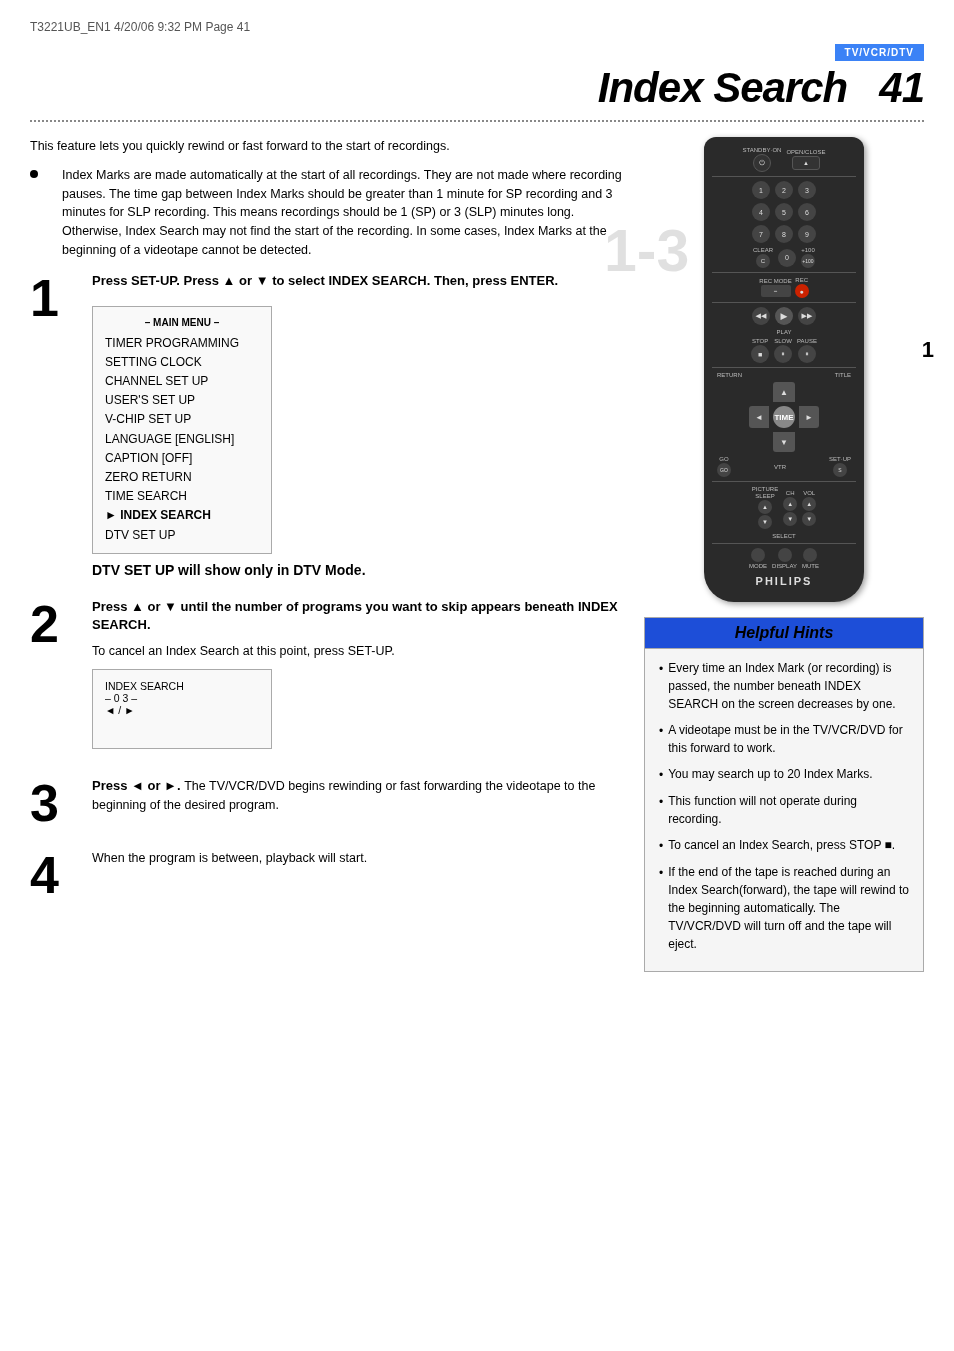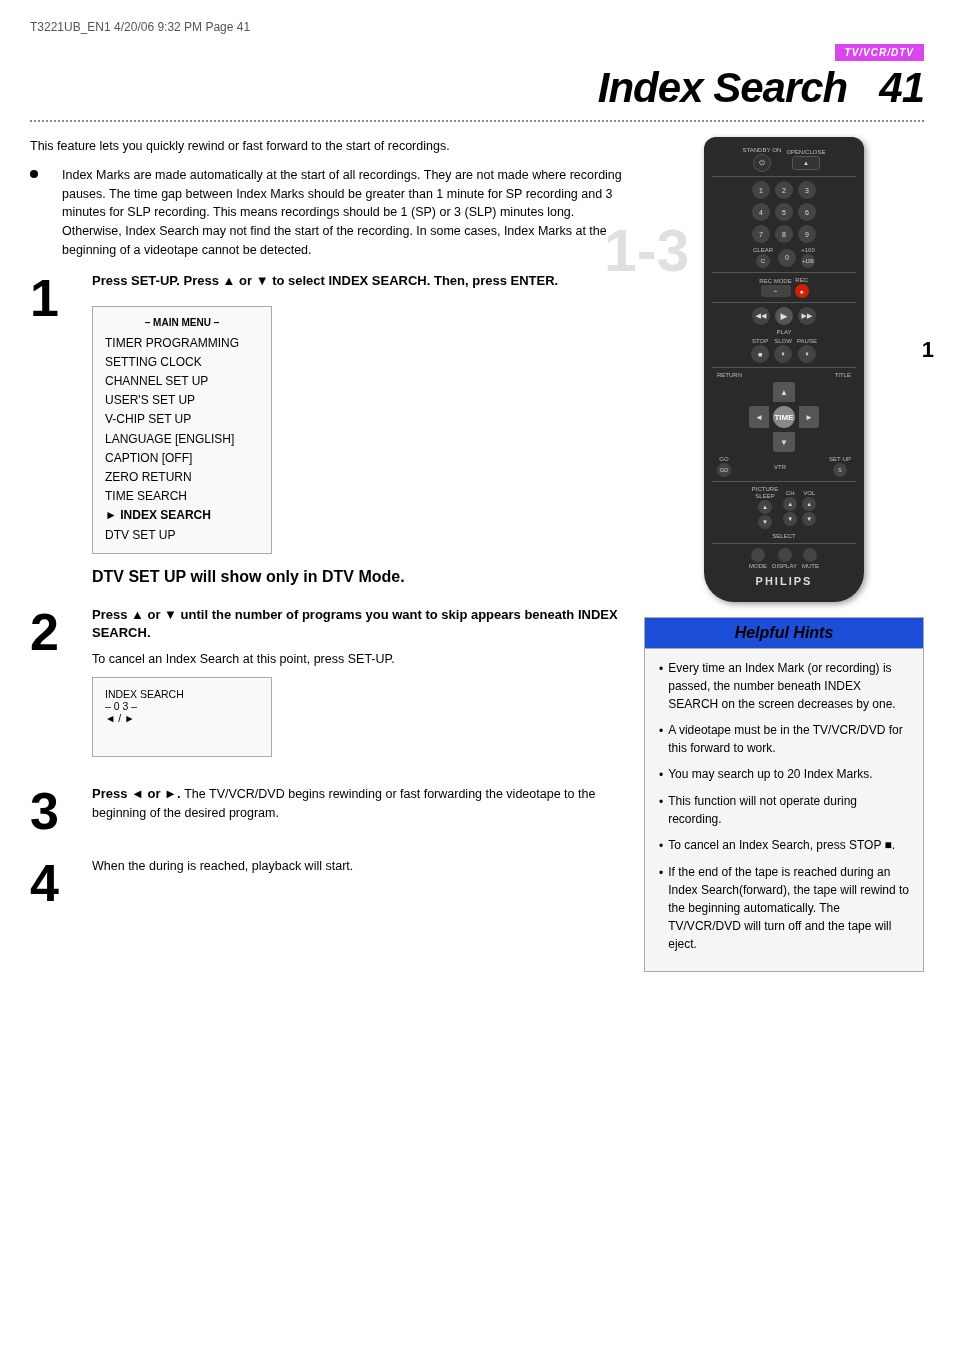--- a/index.html
+++ b/index.html
@@ -33,29 +33,28 @@
       justify-content: flex-end;
       align-items: flex-start;
       margin-bottom: 5px;
     }
 
     .header-right {
       text-align: right;
     }
 
     .tv-vcr-badge {
-      background: #d946ef;
+      background: #3b82f6;
       color: #fff;
       font-size: 10px;
       font-weight: bold;
       padding: 3px 10px;
       letter-spacing: 1px;
       display: inline-block;
       margin-bottom: 3px;
-      font-style: italic;
     }
 
     .page-title {
       font-size: 42px;
       font-style: italic;
       font-weight: bold;
       color: #000;
       letter-spacing: -1px;
     }
 
@@ -154,23 +153,23 @@
 
     .menu-box .menu-item {
       font-size: 12px;
     }
 
     .menu-box .menu-item.active {
       font-weight: bold;
     }
 
     .dtv-note {
-      font-size: 16px;
-      font-weight: bold;
-      margin-top: 6px;
+      font-size: 14px;
+      font-weight: bold;
+      margin-top: 0;
     }
 
     
     .index-search-box {
       border: 1px solid #aaa;
       padding: 10px 12px;
       margin: 8px 0;
       background: #f9f9f9;
       font-size: 10.5px;
       display: inline-block;
@@ -460,21 +459,21 @@
         <div class="big-step-num">3</div>
         <div class="step-content">
           <span class="step-title" style="display:inline;">Press ◄ or ►.</span>
           <span class="step-desc" style="display:inline;text-align:center;">The TV/VCR/DVD begins rewinding or fast forwarding the videotape to the beginning of the desired program.</span>
         </div>
       </div>
 
       <div class="step">
         <div class="big-step-num">4</div>
         <div class="step-content">
-          <div class="step-desc">When the during is reached, playback will start.</div>
+          <div class="step-desc">When the program is between, playback will start.</div>
         </div>
       </div>
 
     </div>
 
     <div class="right-column">
 
       <div class="remote-container">
 
         <div style="position:absolute; font-size:59px; font-weight:bold; color:rgba(0,0,0,0.12); left:-40px; top:80px; z-index:10; pointer-events:none;">1-3</div>

